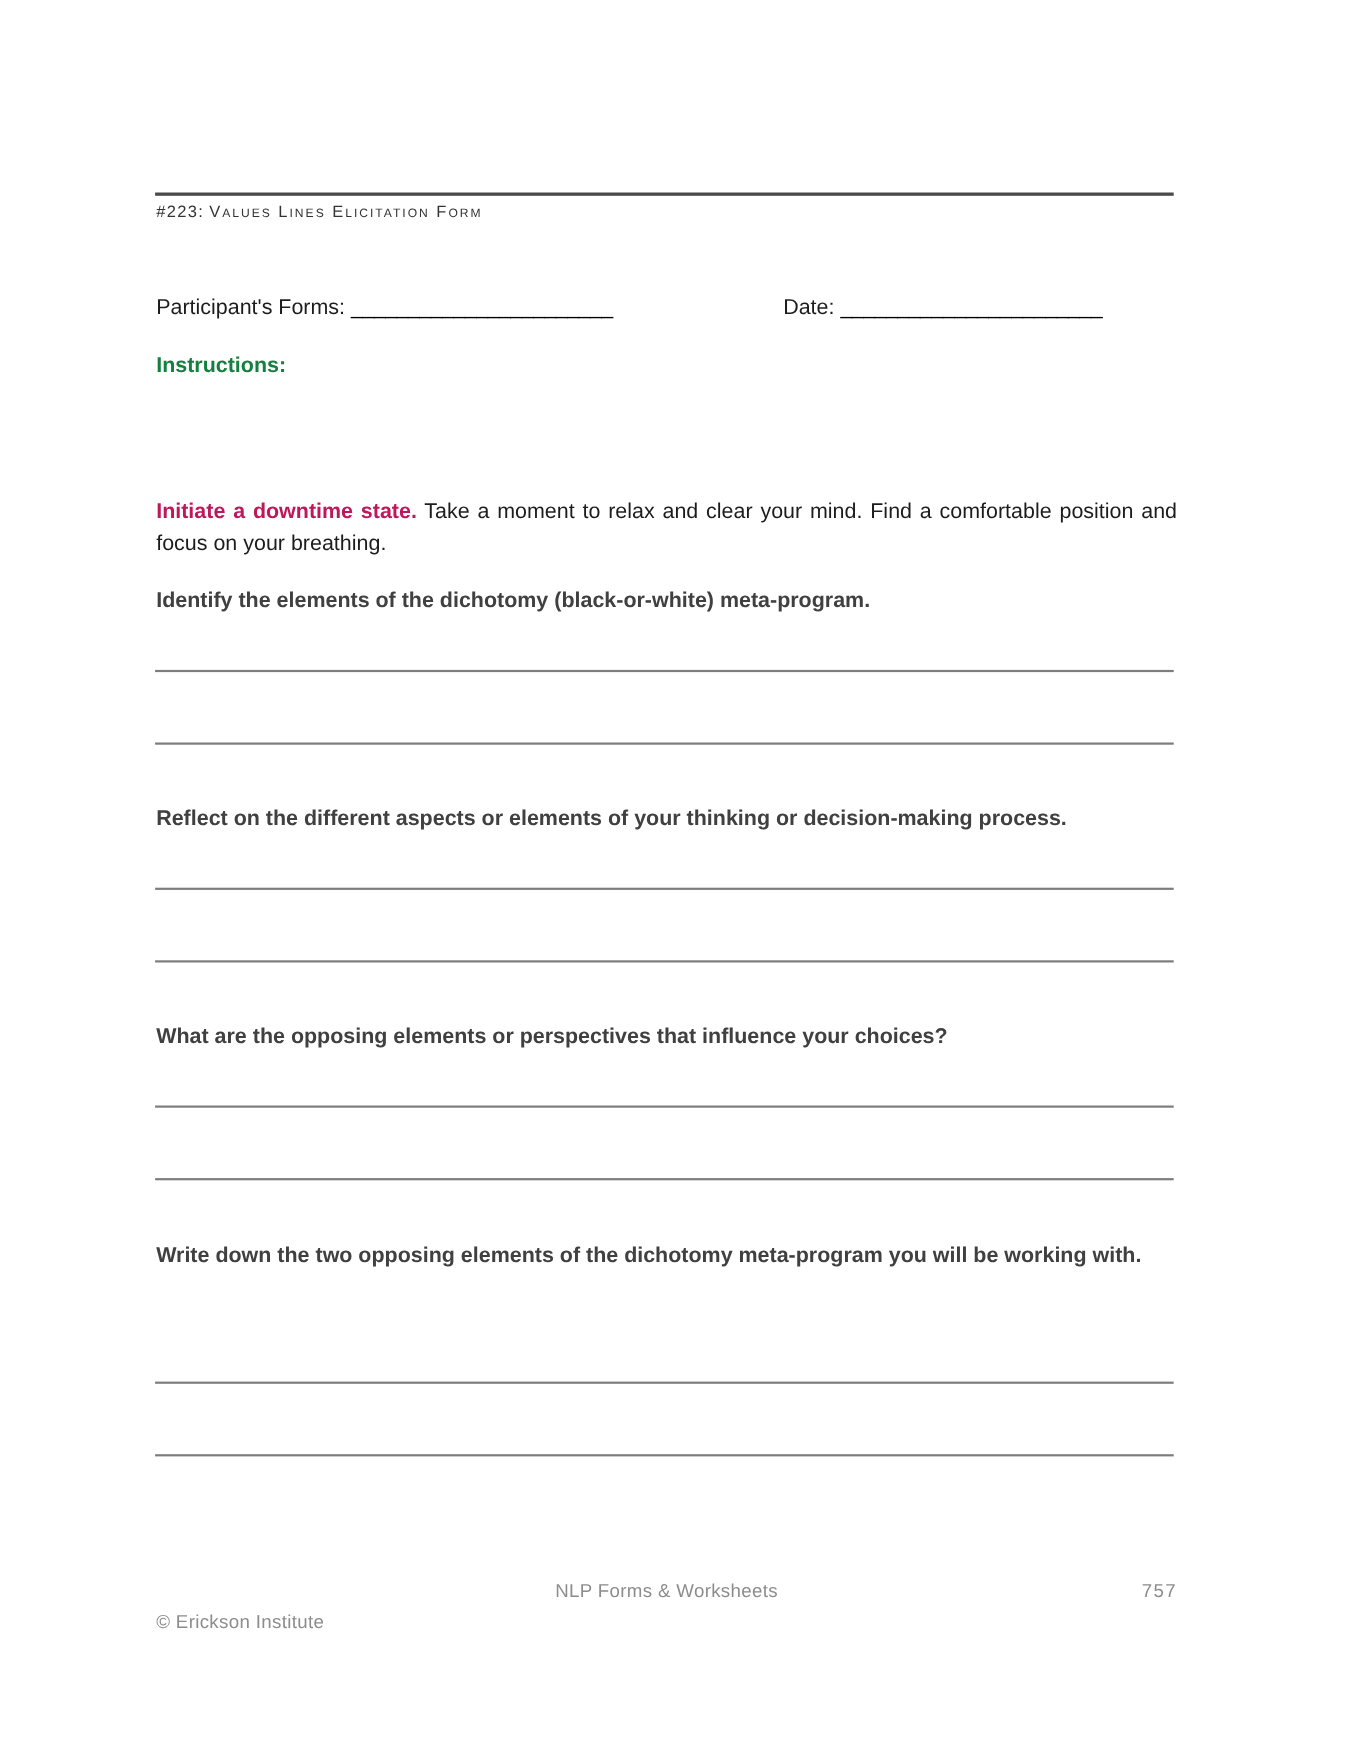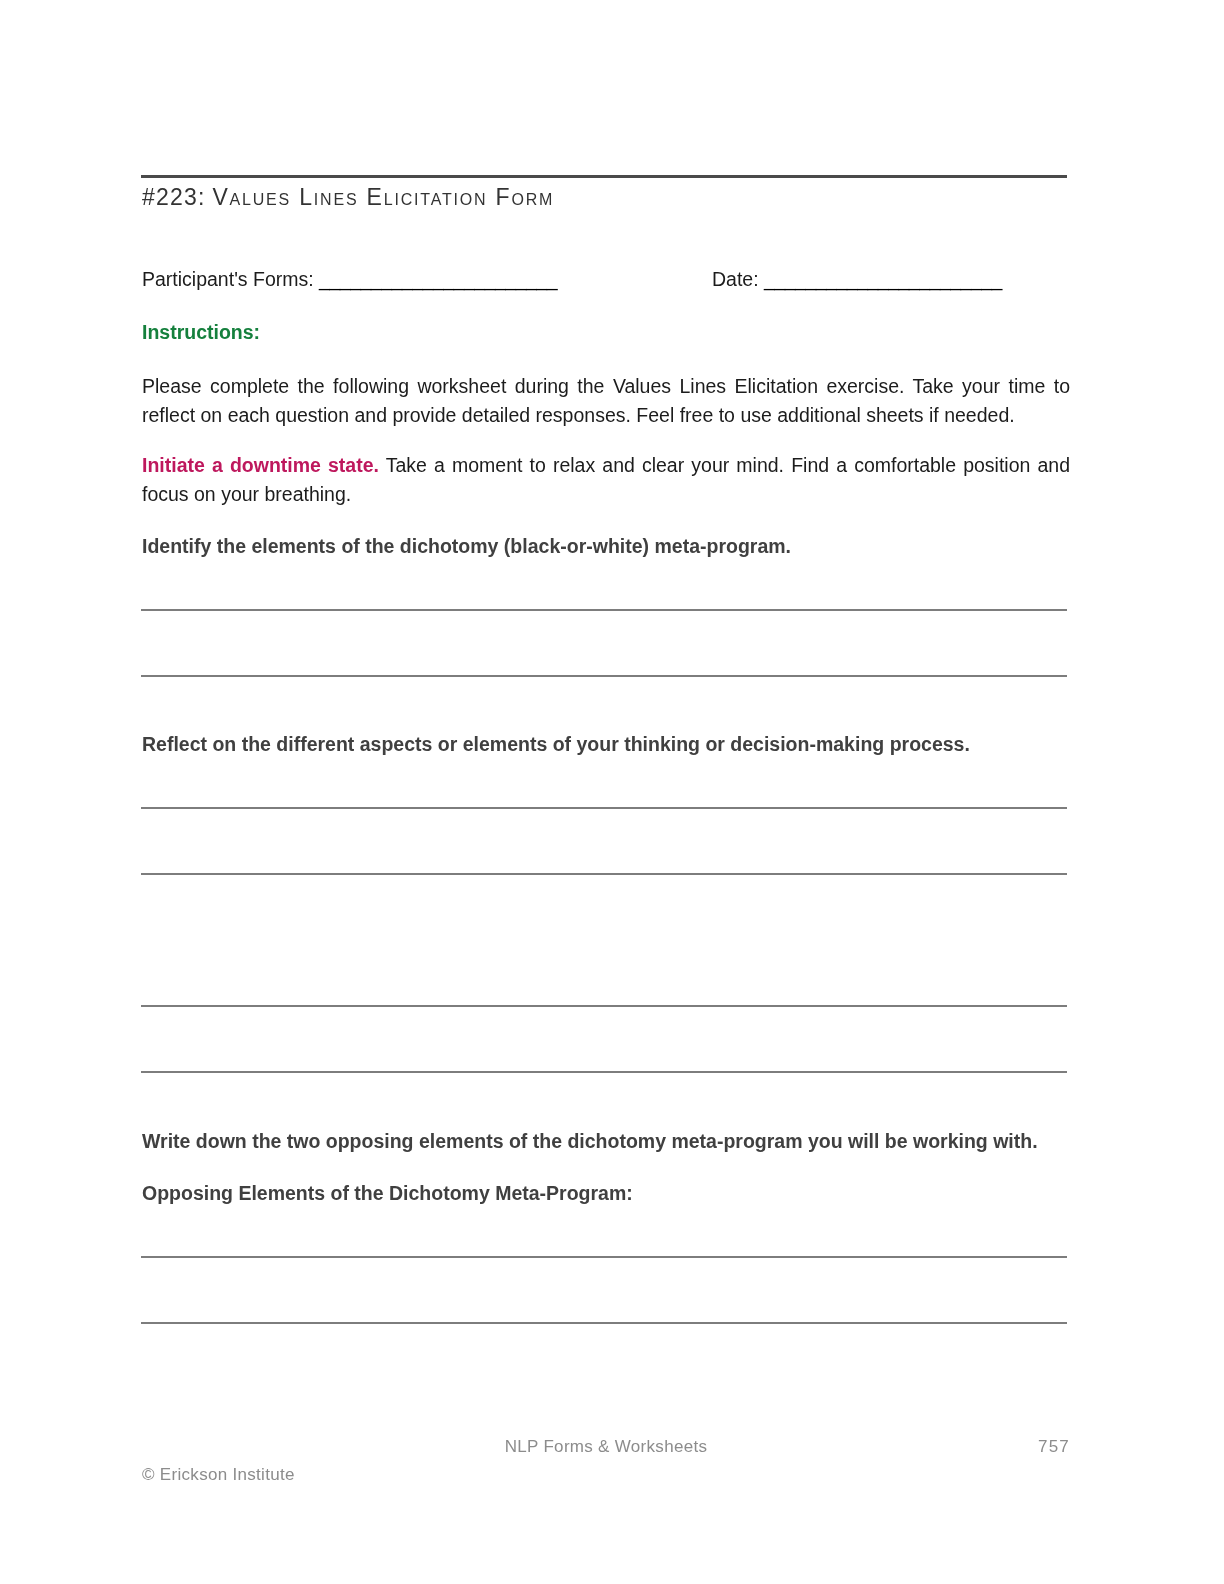--- a/index.html
+++ b/index.html
@@ -31,21 +31,21 @@
     top: 175px;
     width: 926px;
     height: 3px;
     background: #4a4a4a;
   }
 
   .doc-title {
     position: absolute;
     left: 142px;
     top: 184px;
-    font-size: 23px;
+    font-size: 15px;
     color: #333333;
     font-weight: 400;
     letter-spacing: 0.5px;
     white-space: nowrap;
   }
   .doc-title .num {
     font-variant: normal;
     letter-spacing: 1.2px;
   }
   .doc-title .smallcaps {
@@ -175,39 +175,38 @@
       <span class="blank">_______________________</span>
     </div>
     <div class="field field-date">
       <span>Date:</span>
       <span class="blank">_______________________</span>
     </div>
   </div>
 
   <div class="instr-heading">Instructions:</div>
 
-  <div class="para para-1">Please complete the following worksheet during the Values Lines Elicitation exercise. Take your time to reflect on each question and provide detailed responses. Feel free to use additional sheets if needed.</div>
 
   <div class="para para-2">
     <b>Initiate a downtime state.</b><span> Take a moment to relax and clear your mind. Find a comfortable position and focus on your breathing.</span>
   </div>
 
   <div class="prompt" style="top:532px;">Identify the elements of the dichotomy (black-or-white) meta-program.</div>
   <div class="answer-line" style="top:609px;"></div>
   <div class="answer-line" style="top:675px;"></div>
 
   <div class="prompt" style="top:730px;">Reflect on the different aspects or elements of your thinking or decision-making process.</div>
   <div class="answer-line" style="top:807px;"></div>
   <div class="answer-line" style="top:873px;"></div>
 
+  <div class="prompt" style="top:928px;">What are the opposing elements or perspectives that influence your choices?</div>
   <div class="answer-line" style="top:1005px;"></div>
   <div class="answer-line" style="top:1071px;"></div>
 
   <div class="prompt" style="top:1127px;">Write down the two opposing elements of the dichotomy meta-program you will be working with.</div>
-  <div class="prompt" style="top:1179px;">Opposing Elements of the Dichotomy Meta-Program:</div>
   <div class="answer-line" style="top:1256px;"></div>
   <div class="answer-line" style="top:1322px;"></div>
 
   <div class="footer">
     <span class="footer-left">© Erickson Institute</span>
     <span class="footer-center">NLP Forms &amp; Worksheets</span>
     <span class="footer-right">757</span>
   </div>
 
 </div>

